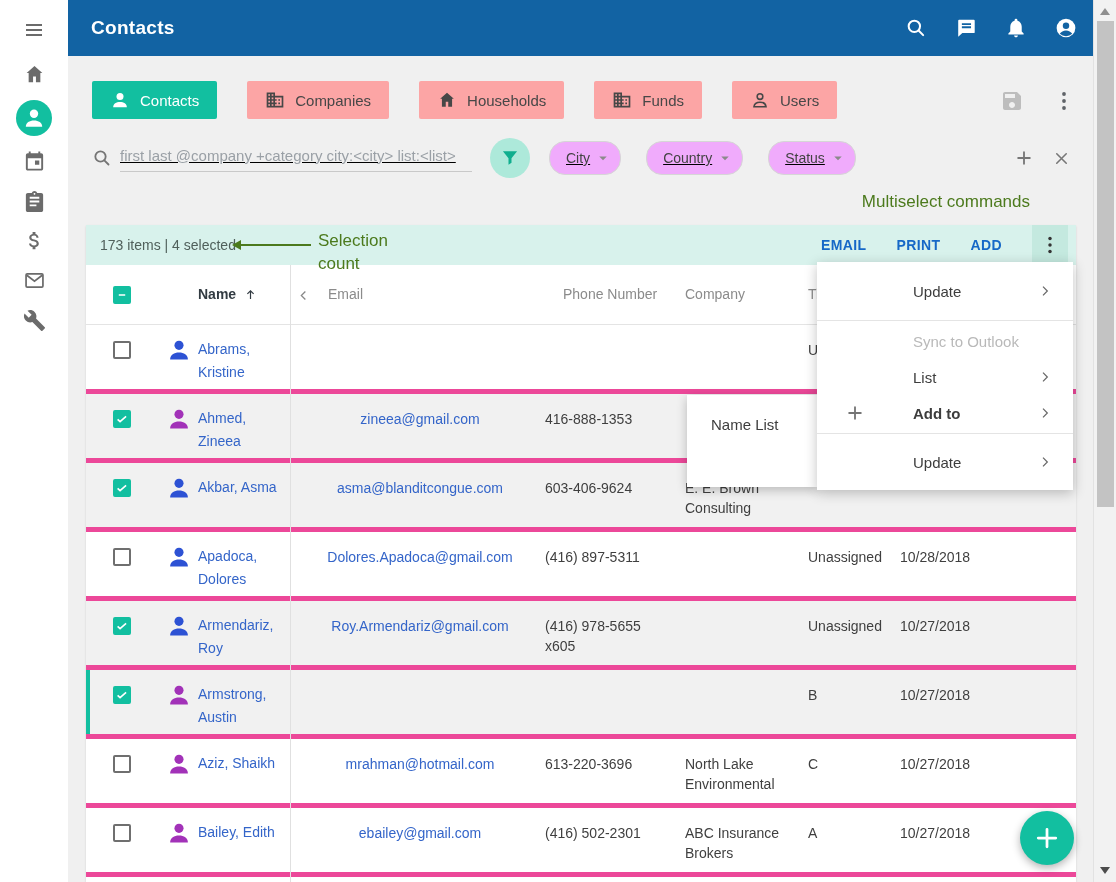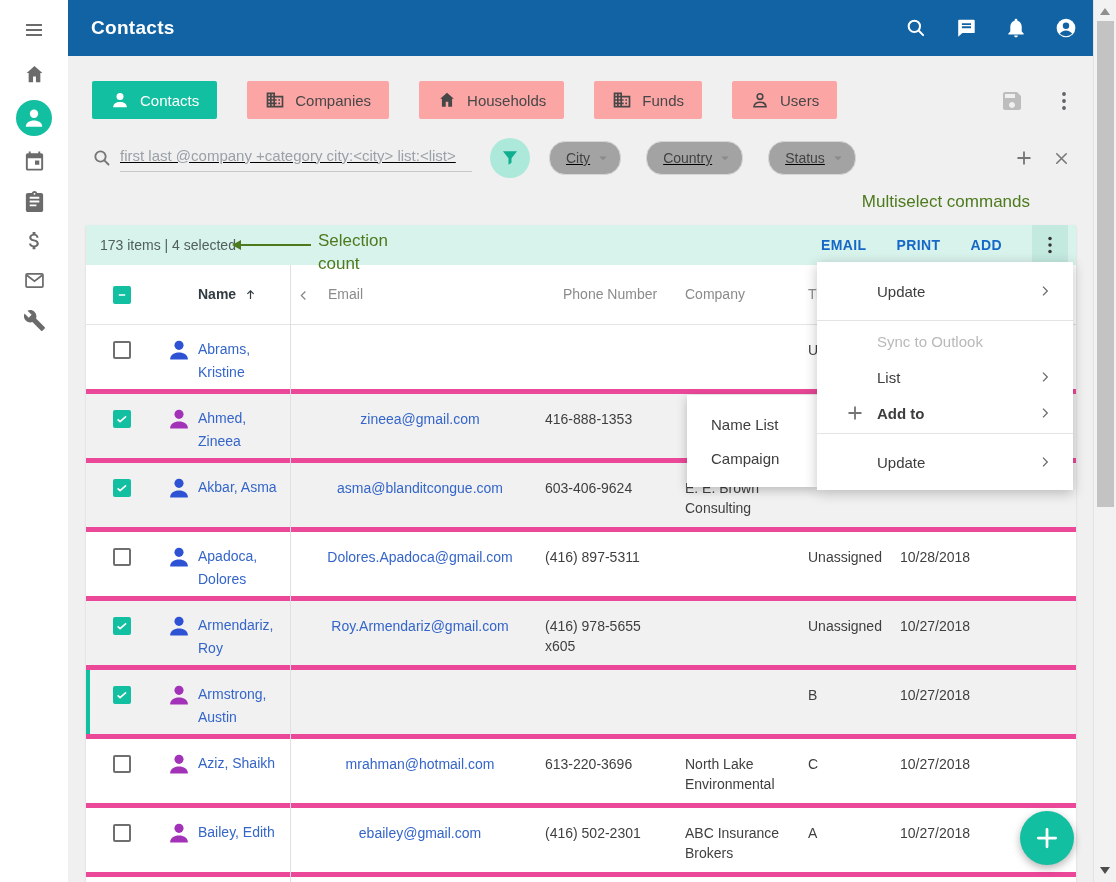--- a/index.html
+++ b/index.html
@@ -37,21 +37,21 @@
 
   
   .searchrow{position:absolute;left:92px;top:137px;width:985px;height:42px;display:flex;align-items:center;z-index:7;text-decoration:underline;}
   .search-ic{color:#757575;margin-right:8px;}
   .search-input{width:352px;border:none;border-bottom:1px solid #c9c9c9;background:transparent;outline:none;
                 font-size:15px;color:#333;padding:2px 0 7px;font-family:inherit;}
   .search-input::placeholder{color:#9aa0a6;}
   .filter-circle{width:40px;height:40px;border-radius:50%;background:var(--tealLight);display:flex;align-items:center;
                  justify-content:center;color:#0fae8e;margin-left:18px;cursor:pointer;}
   .chips{display:flex;gap:25px;margin-left:19px;}
-  .chip{height:32px;display:flex;align-items:center;gap:4px;padding:0 8px 0 16px;background:#a3a3a3;border:1px solid #d6d6d6;
+  .chip{height:32px;display:flex;align-items:center;gap:4px;padding:0 8px 0 16px;background:#f0abfc;border:1px solid #d6d6d6;
         border-radius:16px;font-size:14px;color:#424242;cursor:pointer;justify-content:flex-end;}
   .chip .caret{color:#8a8a8a;}
   .mini{color:#777;cursor:pointer;}
   .mini.plus{margin-left:auto;}
   .mini.x{margin-left:18px;margin-right:6px;}
 
   
   .ann{position:absolute;color:var(--green);font-size:17px;z-index:12;}
   .ann-multi{top:192px;right:86px;}
   .ann-count{left:318px;top:229px;width:110px;line-height:23px;}
@@ -94,21 +94,21 @@
   .c-name{left:112px;width:92px;top:13px;color:var(--link);line-height:23px;}
   .c-email{left:214px;width:240px;text-align:center;color:var(--link);}
   .c-phone{left:459px;width:118px;}
   .c-company{left:599px;width:114px;}
   .c-tier{left:722px;width:86px;}
   .c-date{left:814px;width:95px;}
   .coldivider{position:absolute;left:204px;top:40px;bottom:0;width:1px;background:#e0e0e0;z-index:2;}
 
   
   .menu{position:absolute;left:817px;top:262px;width:256px;background:#fff;z-index:30;box-shadow:0 3px 12px rgba(0,0,0,.24);}
-  .mitem{position:relative;display:flex;align-items:center;padding-left:60px;font-size:15px;color:#3d3d3d;cursor:pointer;}
+  .mitem{position:relative;display:flex;align-items:center;padding-left:96px;font-size:15px;color:#3d3d3d;cursor:pointer;}
   .mitem.dis{color:#b9b9b9;cursor:default;}
   .mitem .chev{position:absolute;right:20px;color:#666;display:flex;}
   .mitem .mplus{position:absolute;left:28px;color:#757575;display:flex;}
   .mdiv{height:1px;background:#e4e4e4;}
   .submenu{position:absolute;left:687px;top:395px;width:130px;height:92px;padding-top:12px;background:#fff;z-index:29;
            box-sizing:border-box;box-shadow:0 3px 10px rgba(0,0,0,.24);}
   .sitem{height:34px;display:flex;align-items:center;padding-left:24px;font-size:15px;color:#3d3d3d;cursor:pointer;}
 
   
   .fab{position:absolute;left:1020px;top:811px;width:54px;height:54px;border-radius:50%;background:var(--teal);
@@ -566,21 +566,20 @@
         <span>Update</span>
         <span class="chev">
           <svg class="icn" width="16" height="16" viewBox="0 0 24 24">
             <path d="M9 5.5l6.5 6.5L9 18.5" fill="none" stroke="currentColor" stroke-width="1.8"></path>
           </svg>
         </span>
       </div>
     </div>
   <div class="submenu" id="submenu">
       <div class="sitem">Name List</div>
-      <div class="sitem">Campaign</div>
     </div>
 
   <button class="fab" id="fab">
       <span>
         <svg class="icn" width="30" height="30" viewBox="0 0 24 24">
           <path d="M12 5v14M5 12h14" stroke="currentColor" stroke-width="2.2" stroke-linecap="round" fill="none"></path>
         </svg>
       </span>
     </button>
 

